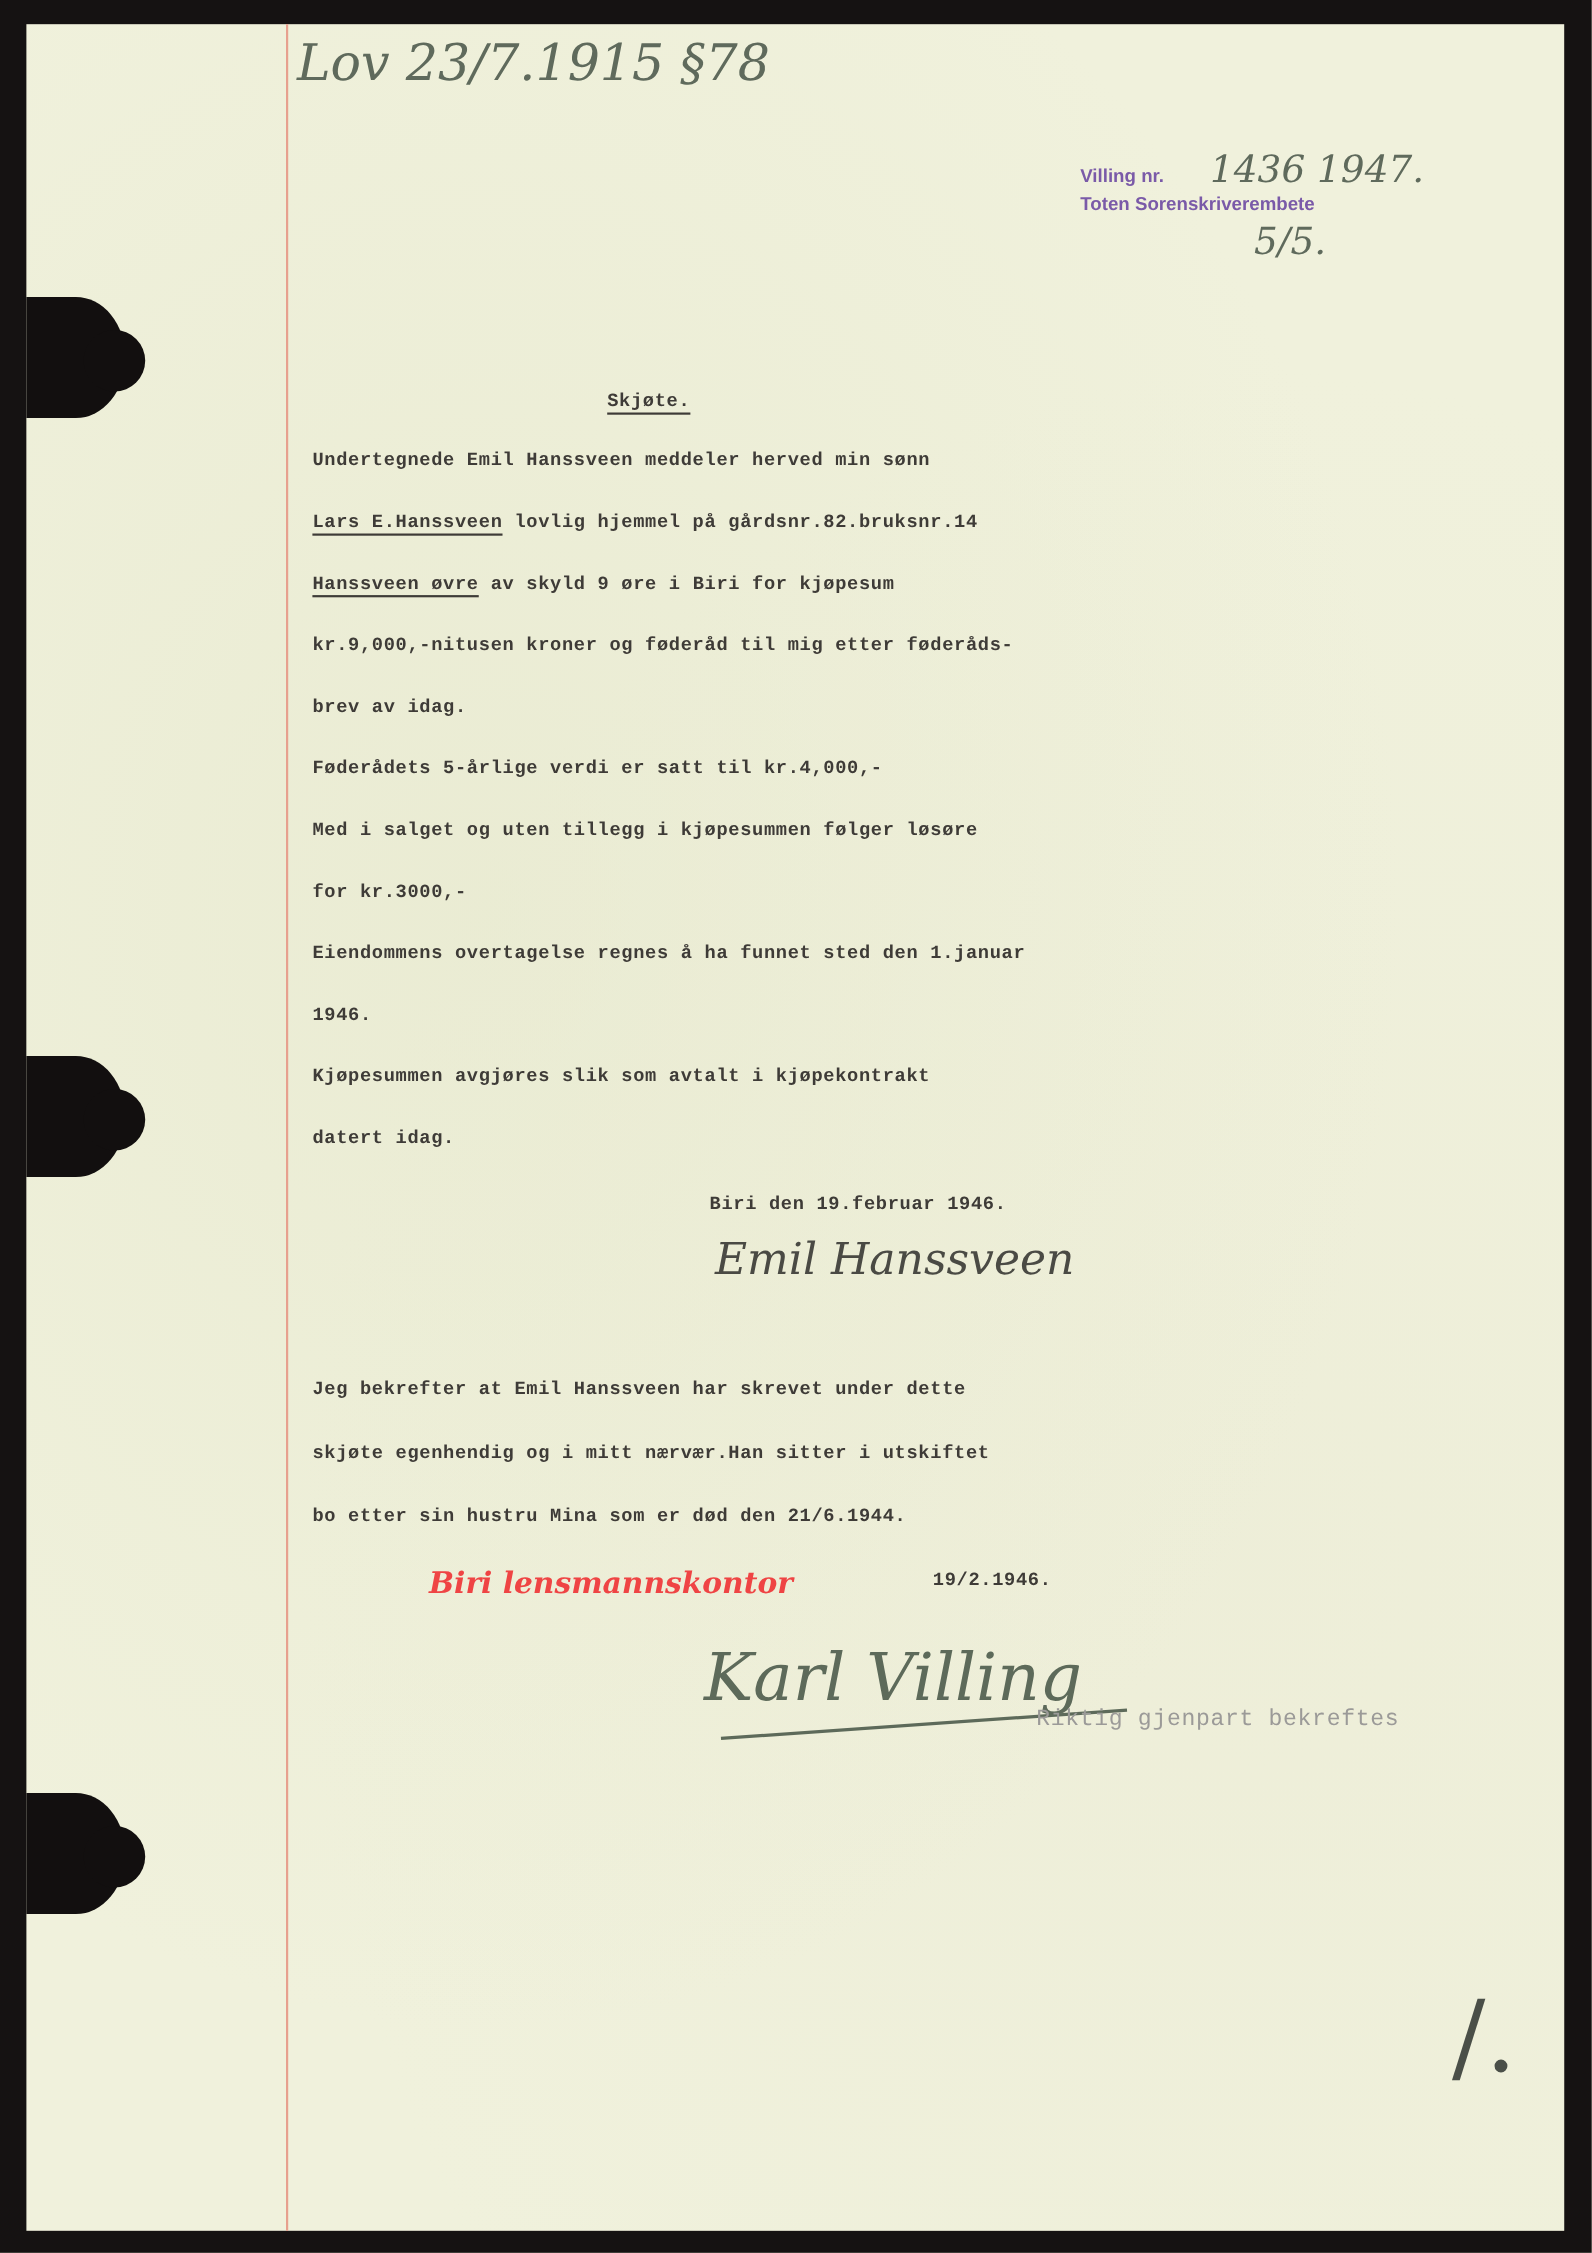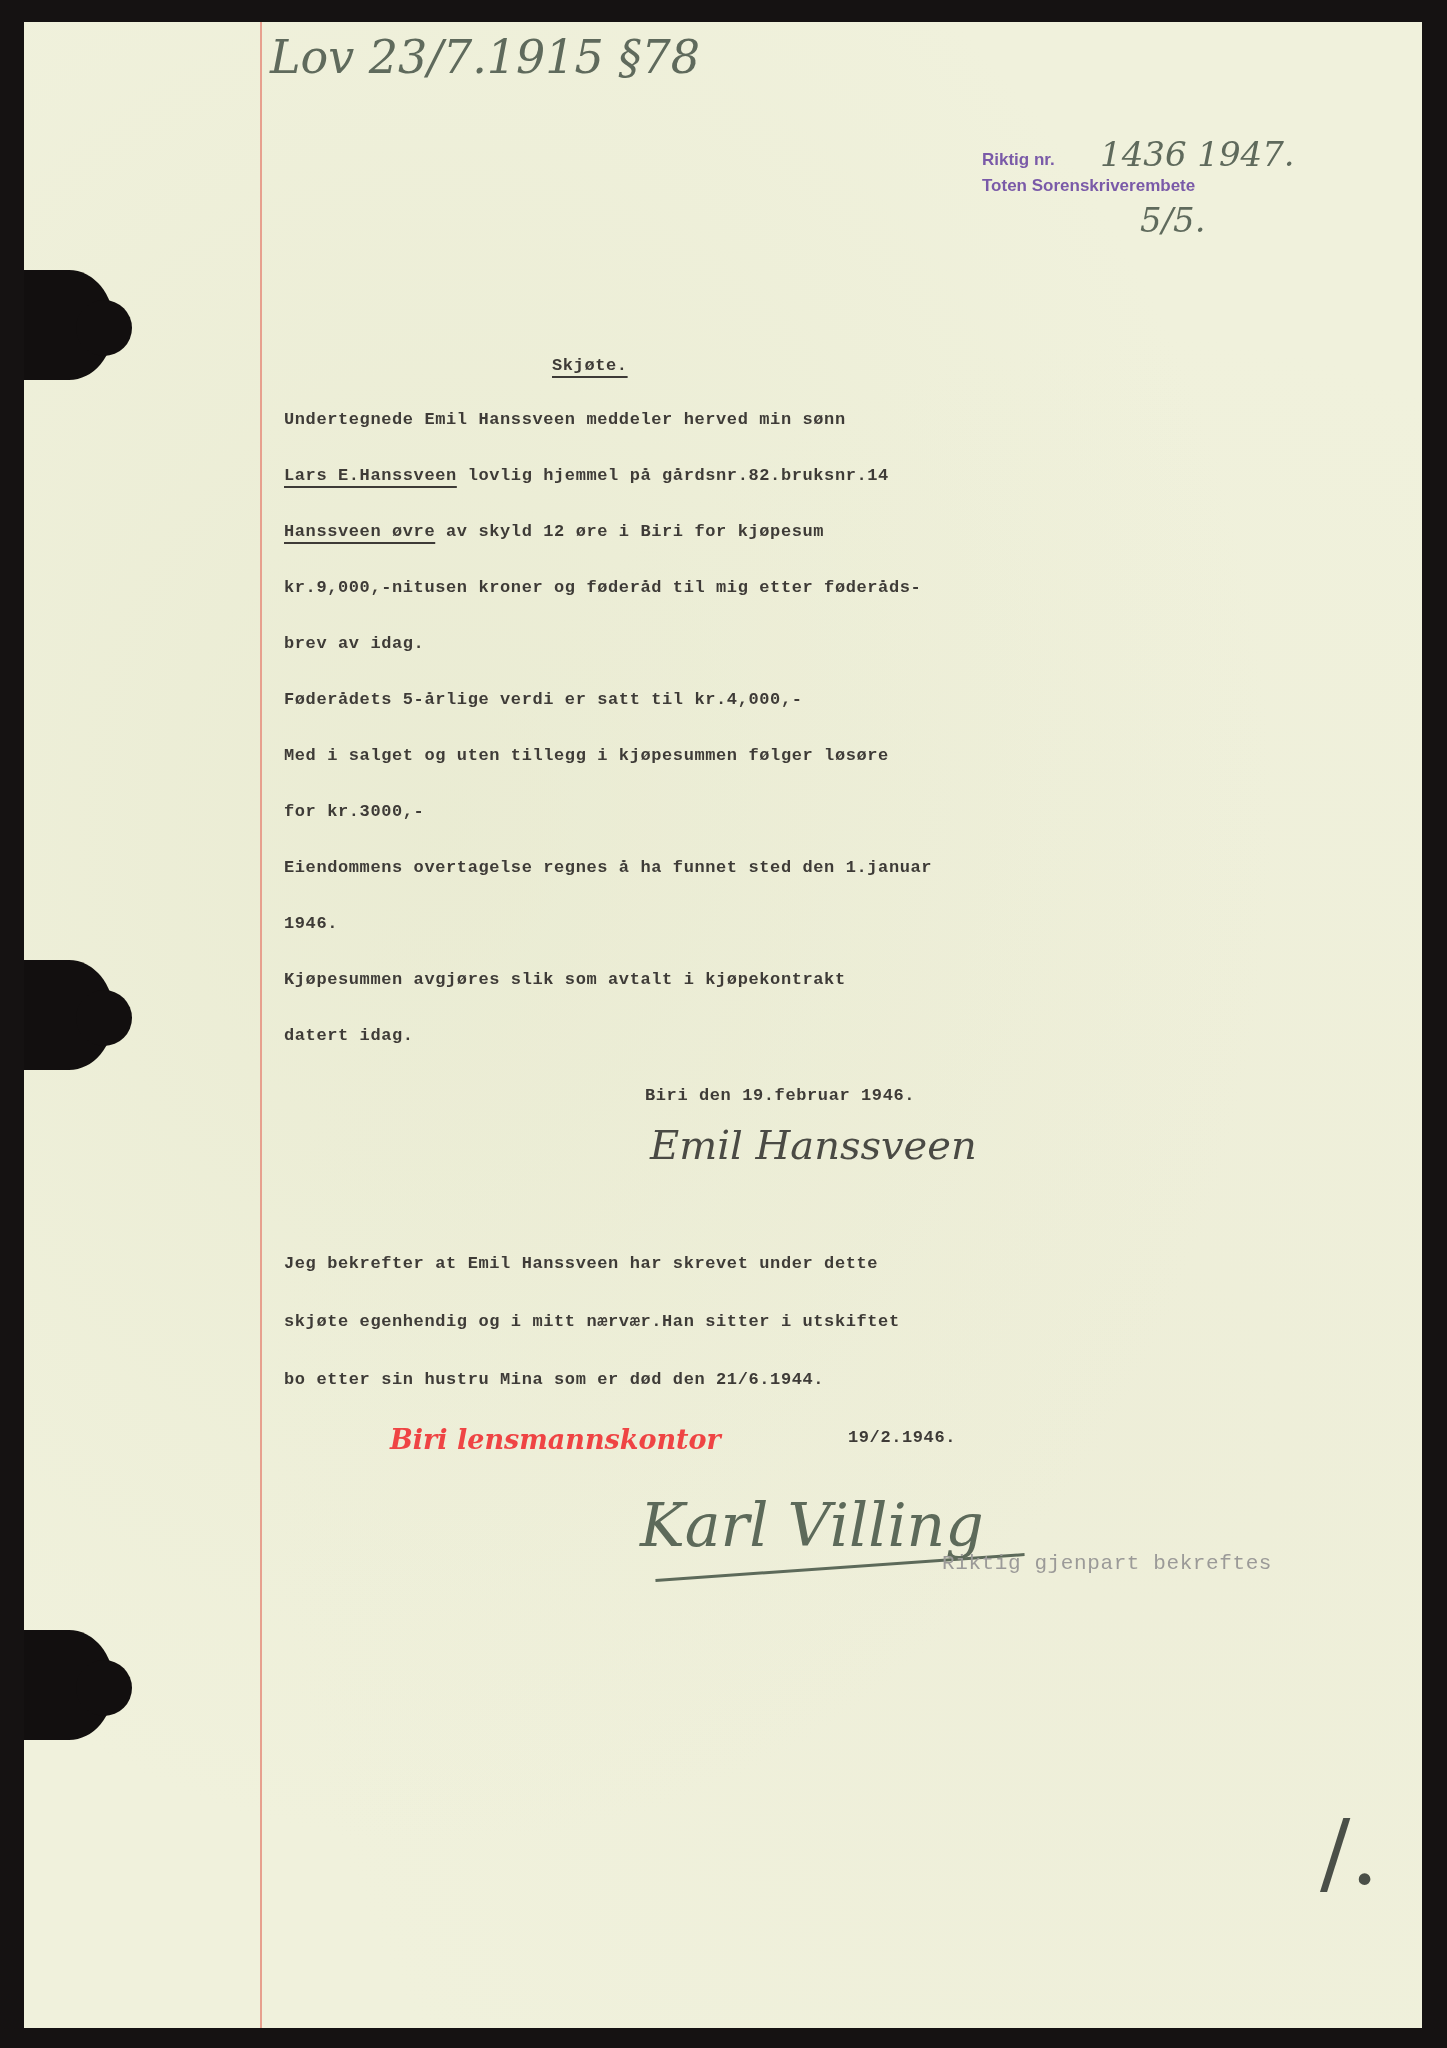--- a/index.html
+++ b/index.html
@@ -42,31 +42,31 @@
 
 <div class="page"></div>
 <div class="margin-line"></div>
 
 <div class="binding-hole" style="top:270px"></div>
 <div class="binding-hole" style="top:960px"></div>
 <div class="binding-hole" style="top:1630px"></div>
 
 <div class="hand" style="left:270px; top:30px; font-size:46px;">Lov 23/7.1915 §78</div>
 
-<div class="stamp" style="left:982px; top:150px;">Riktig nr.</div>
+<div class="stamp" style="left:982px; top:150px;">Villing nr.</div>
 <div class="hand" style="left:1100px; top:134px; font-size:34px;">1436 1947.</div>
 <div class="stamp" style="left:982px; top:176px;">Toten Sorenskriverembete</div>
 <div class="hand" style="left:1140px; top:200px; font-size:34px;">5/5.</div>
 
 <div class="typed u" style="left:552px; top:356px;">Skjøte.</div>
 
 <div>
   <div class="typed" style="top:410px"><span>Undertegnede Emil Hanssveen meddeler herved min sønn</span></div>
   <div class="typed" style="top:466px"><span class="u">Lars E.Hanssveen</span><span> lovlig hjemmel på gårdsnr.82.bruksnr.14</span></div>
-  <div class="typed" style="top:522px"><span class="u">Hanssveen øvre</span><span> av skyld 12 øre i Biri for kjøpesum</span></div>
+  <div class="typed" style="top:522px"><span class="u">Hanssveen øvre</span><span> av skyld 9 øre i Biri for kjøpesum</span></div>
   <div class="typed" style="top:578px"><span>kr.9,000,-nitusen kroner og føderåd til mig etter føderåds-</span></div>
   <div class="typed" style="top:634px"><span>brev av idag.</span></div>
   <div class="typed" style="top:690px"><span>Føderådets 5-årlige verdi er satt til kr.4,000,-</span></div>
   <div class="typed" style="top:746px"><span>Med i salget og uten tillegg i kjøpesummen følger løsøre</span></div>
   <div class="typed" style="top:802px"><span>for kr.3000,-</span></div>
   <div class="typed" style="top:858px"><span>Eiendommens overtagelse regnes å ha funnet sted den 1.januar</span></div>
   <div class="typed" style="top:914px"><span>1946.</span></div>
   <div class="typed" style="top:970px"><span>Kjøpesummen avgjøres slik som avtalt i kjøpekontrakt</span></div>
   <div class="typed" style="top:1026px"><span>datert idag.</span></div>
 </div>

